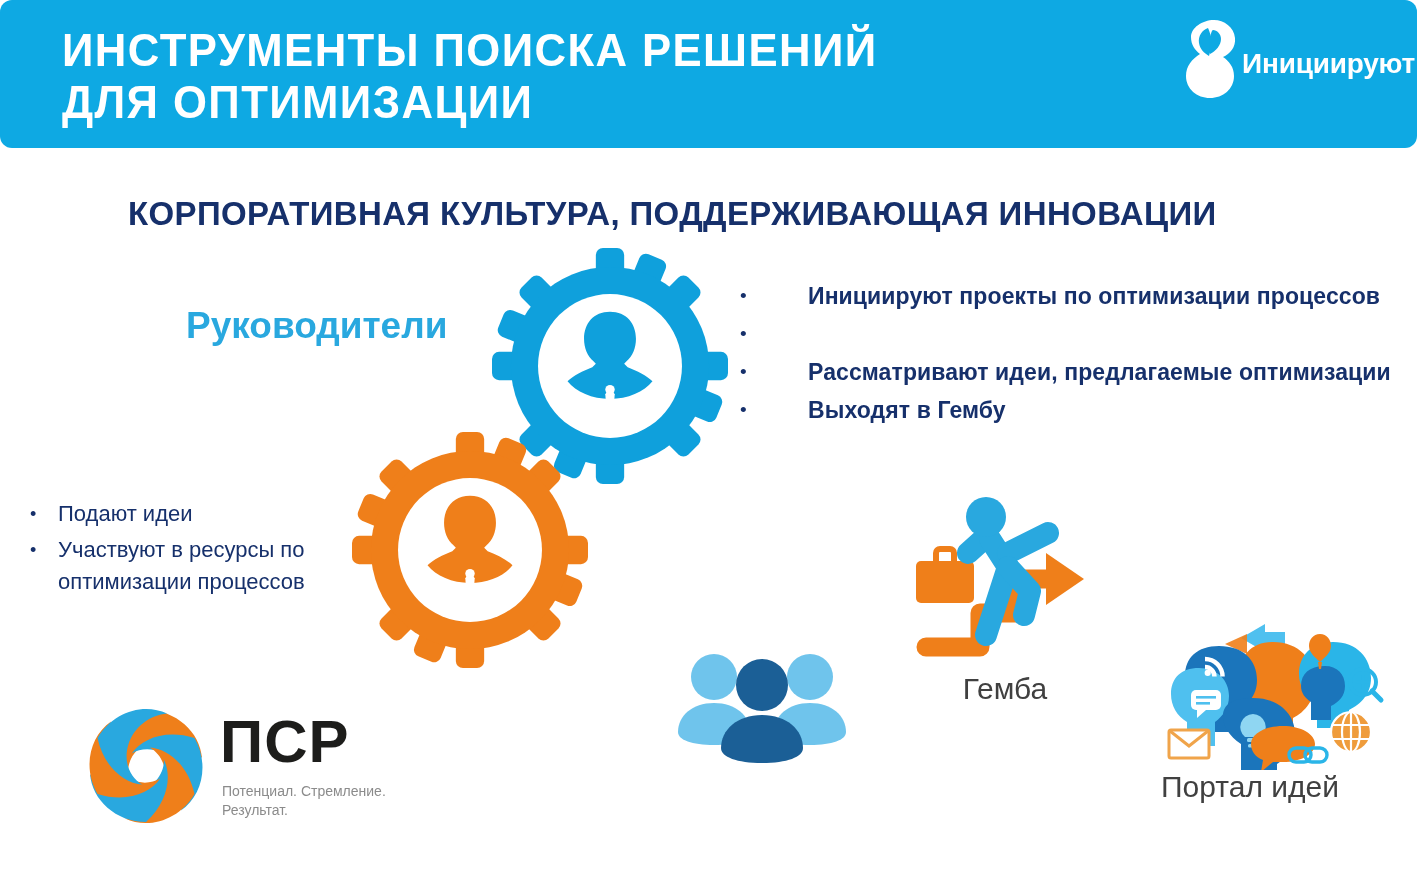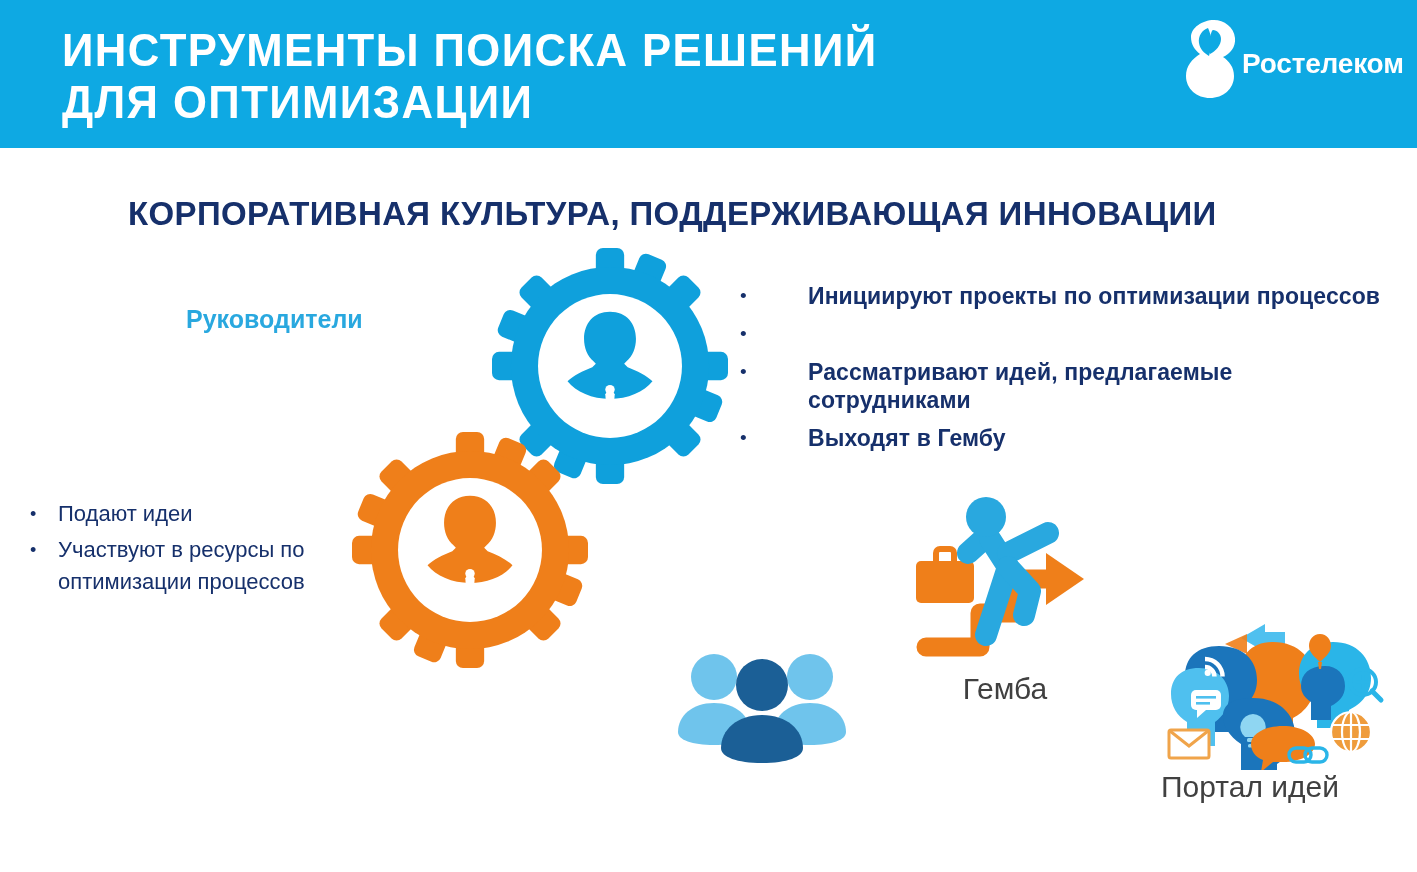--- a/index.html
+++ b/index.html
@@ -20,20 +20,21 @@
   }
 
   
   .header-band {
     position: absolute;
     left: 0;
     top: 0;
     width: 1417px;
     height: 148px;
     background: #0ea9e3;
+    border-radius: 12px;
   }
   .header-title {
     position: absolute;
     left: 62px;
     top: 24px;
     width: 1000px;
     color: #ffffff;
     font-family: "Liberation Sans Narrow", "Liberation Sans", sans-serif;
     font-size: 47px;
     font-weight: bold;
@@ -80,21 +81,21 @@
     font-weight: bold;
     letter-spacing: 0.4px;
     transform: scaleX(0.97);
     transform-origin: left top;
     white-space: nowrap;
   }
 
   
   .role-label {
     position: absolute;
-    font-size: 25px;
+    font-size: 37px;
     font-weight: bold;
     white-space: nowrap;
   }
   .role-leaders {
     left: 186px;
     top: 305px;
     color: #29a8df;
   }
   .role-staff {
     left: 628px;
@@ -221,21 +222,21 @@
 ДЛЯ ОПТИМИЗАЦИИ</div>
 
     <div class="rt-logo">
       <svg class="rt-mark" viewBox="0 0 62 82">
         <path fill="#ffffff" d="M36 2c10 0 20 7 21 18 1 9-5 16-12 19 6 4 11 10 11 19 0 13-11 22-24 22C19 80 8 71 8 58c0-10 6-17 14-22-5-4-9-9-9-17C13 10 24 2 36 2z
                  M30 10c-6 2-10 8-9 15 1 6 5 10 10 13 2-6 3-13 2-19-1-4-2-7-3-9z"></path>
         <path fill="#0ea9e3" d="M35 12c4 0 8 4 8 9 0 6-5 12-11 15-1-5-1-12 0-17 1-4 2-7 3-7z"></path>
         <ellipse cx="32" cy="58" rx="19" ry="20" fill="#ffffff"></ellipse>
         <path fill="#0ea9e3" d="M20 44c6 5 10 12 10 20 0 5-1 10-3 14-9-3-15-11-15-20 0-6 3-11 8-14z" opacity="0"></path>
       </svg>
-      <div class="rt-word">Ростелеком</div>
+      <div class="rt-word">Инициируют</div>
     </div>
   </div>
 
   <div class="main-heading">КОРПОРАТИВНАЯ КУЛЬТУРА, ПОДДЕРЖИВАЮЩАЯ ИННОВАЦИИ</div>
 
   <div class="role-label role-leaders">Руководители</div>
 
 
   <div class="gear-wrap" style="left:492px; top:248px; width:236px; height:236px;">
     <svg viewBox="0 0 200 200" width="236" height="236">
@@ -296,21 +297,21 @@
   <div class="bullets-right">
     <div class="b-row">
       <span class="b-dot">•</span>
       <span class="b-text">Инициируют проекты по оптимизации процессов</span>
     </div>
     <div class="b-row">
       <span class="b-dot">•</span>
     </div>
     <div class="b-row">
       <span class="b-dot">•</span>
-      <span class="b-text">Рассматривают идей, предлагаемые сотрудниками</span>
+      <span class="b-text">Рассматривают идеи, предлагаемые оптимизации</span>
     </div>
     <div class="b-row">
       <span class="b-dot">•</span>
       <span class="b-text">Выходят в Гембу</span>
     </div>
   </div>
 
   <div class="bullets-left">
     <div class="b-row">
       <span class="b-dot">•</span>
@@ -423,14 +424,41 @@
       </g>
 
       <g transform="translate(134,128)" fill="none" stroke="#2ab5e8" stroke-width="3.4">
         <rect x="0" y="0" width="22" height="14" rx="7"></rect>
         <rect x="16" y="0" width="22" height="14" rx="7"></rect>
       </g>
     </svg>
   </div>
   <div class="icon-caption cap-portal">Портал идей</div>
 
+  <div class="psr">
+    <svg class="psr-mark" viewBox="0 0 132 132">
+      <g>
+        <g transform="rotate(0 66 66)">
+          <path d="M66 10 C96 10 120 32 122 58 C112 44 94 36 76 40 C58 44 48 58 48 72 C40 56 44 30 66 10z" fill="#ef7f1a"></path>
+        </g>
+        <g transform="rotate(60 66 66)">
+          <path d="M66 10 C96 10 120 32 122 58 C112 44 94 36 76 40 C58 44 48 58 48 72 C40 56 44 30 66 10z" fill="#29a8df"></path>
+        </g>
+        <g transform="rotate(120 66 66)">
+          <path d="M66 10 C96 10 120 32 122 58 C112 44 94 36 76 40 C58 44 48 58 48 72 C40 56 44 30 66 10z" fill="#ef7f1a"></path>
+        </g>
+        <g transform="rotate(180 66 66)">
+          <path d="M66 10 C96 10 120 32 122 58 C112 44 94 36 76 40 C58 44 48 58 48 72 C40 56 44 30 66 10z" fill="#29a8df"></path>
+        </g>
+        <g transform="rotate(240 66 66)">
+          <path d="M66 10 C96 10 120 32 122 58 C112 44 94 36 76 40 C58 44 48 58 48 72 C40 56 44 30 66 10z" fill="#ef7f1a"></path>
+        </g>
+        <g transform="rotate(300 66 66)">
+          <path d="M66 10 C96 10 120 32 122 58 C112 44 94 36 76 40 C58 44 48 58 48 72 C40 56 44 30 66 10z" fill="#29a8df"></path>
+        </g>
+      </g>
+      <circle cx="66" cy="66" r="16" fill="#ffffff"></circle>
+    </svg>
+    <div class="psr-word">ПСР</div>
+    <div class="psr-tag">Потенциал. Стремление. Результат.</div>
+  </div>
 
 </div>
 
 </body></html>

